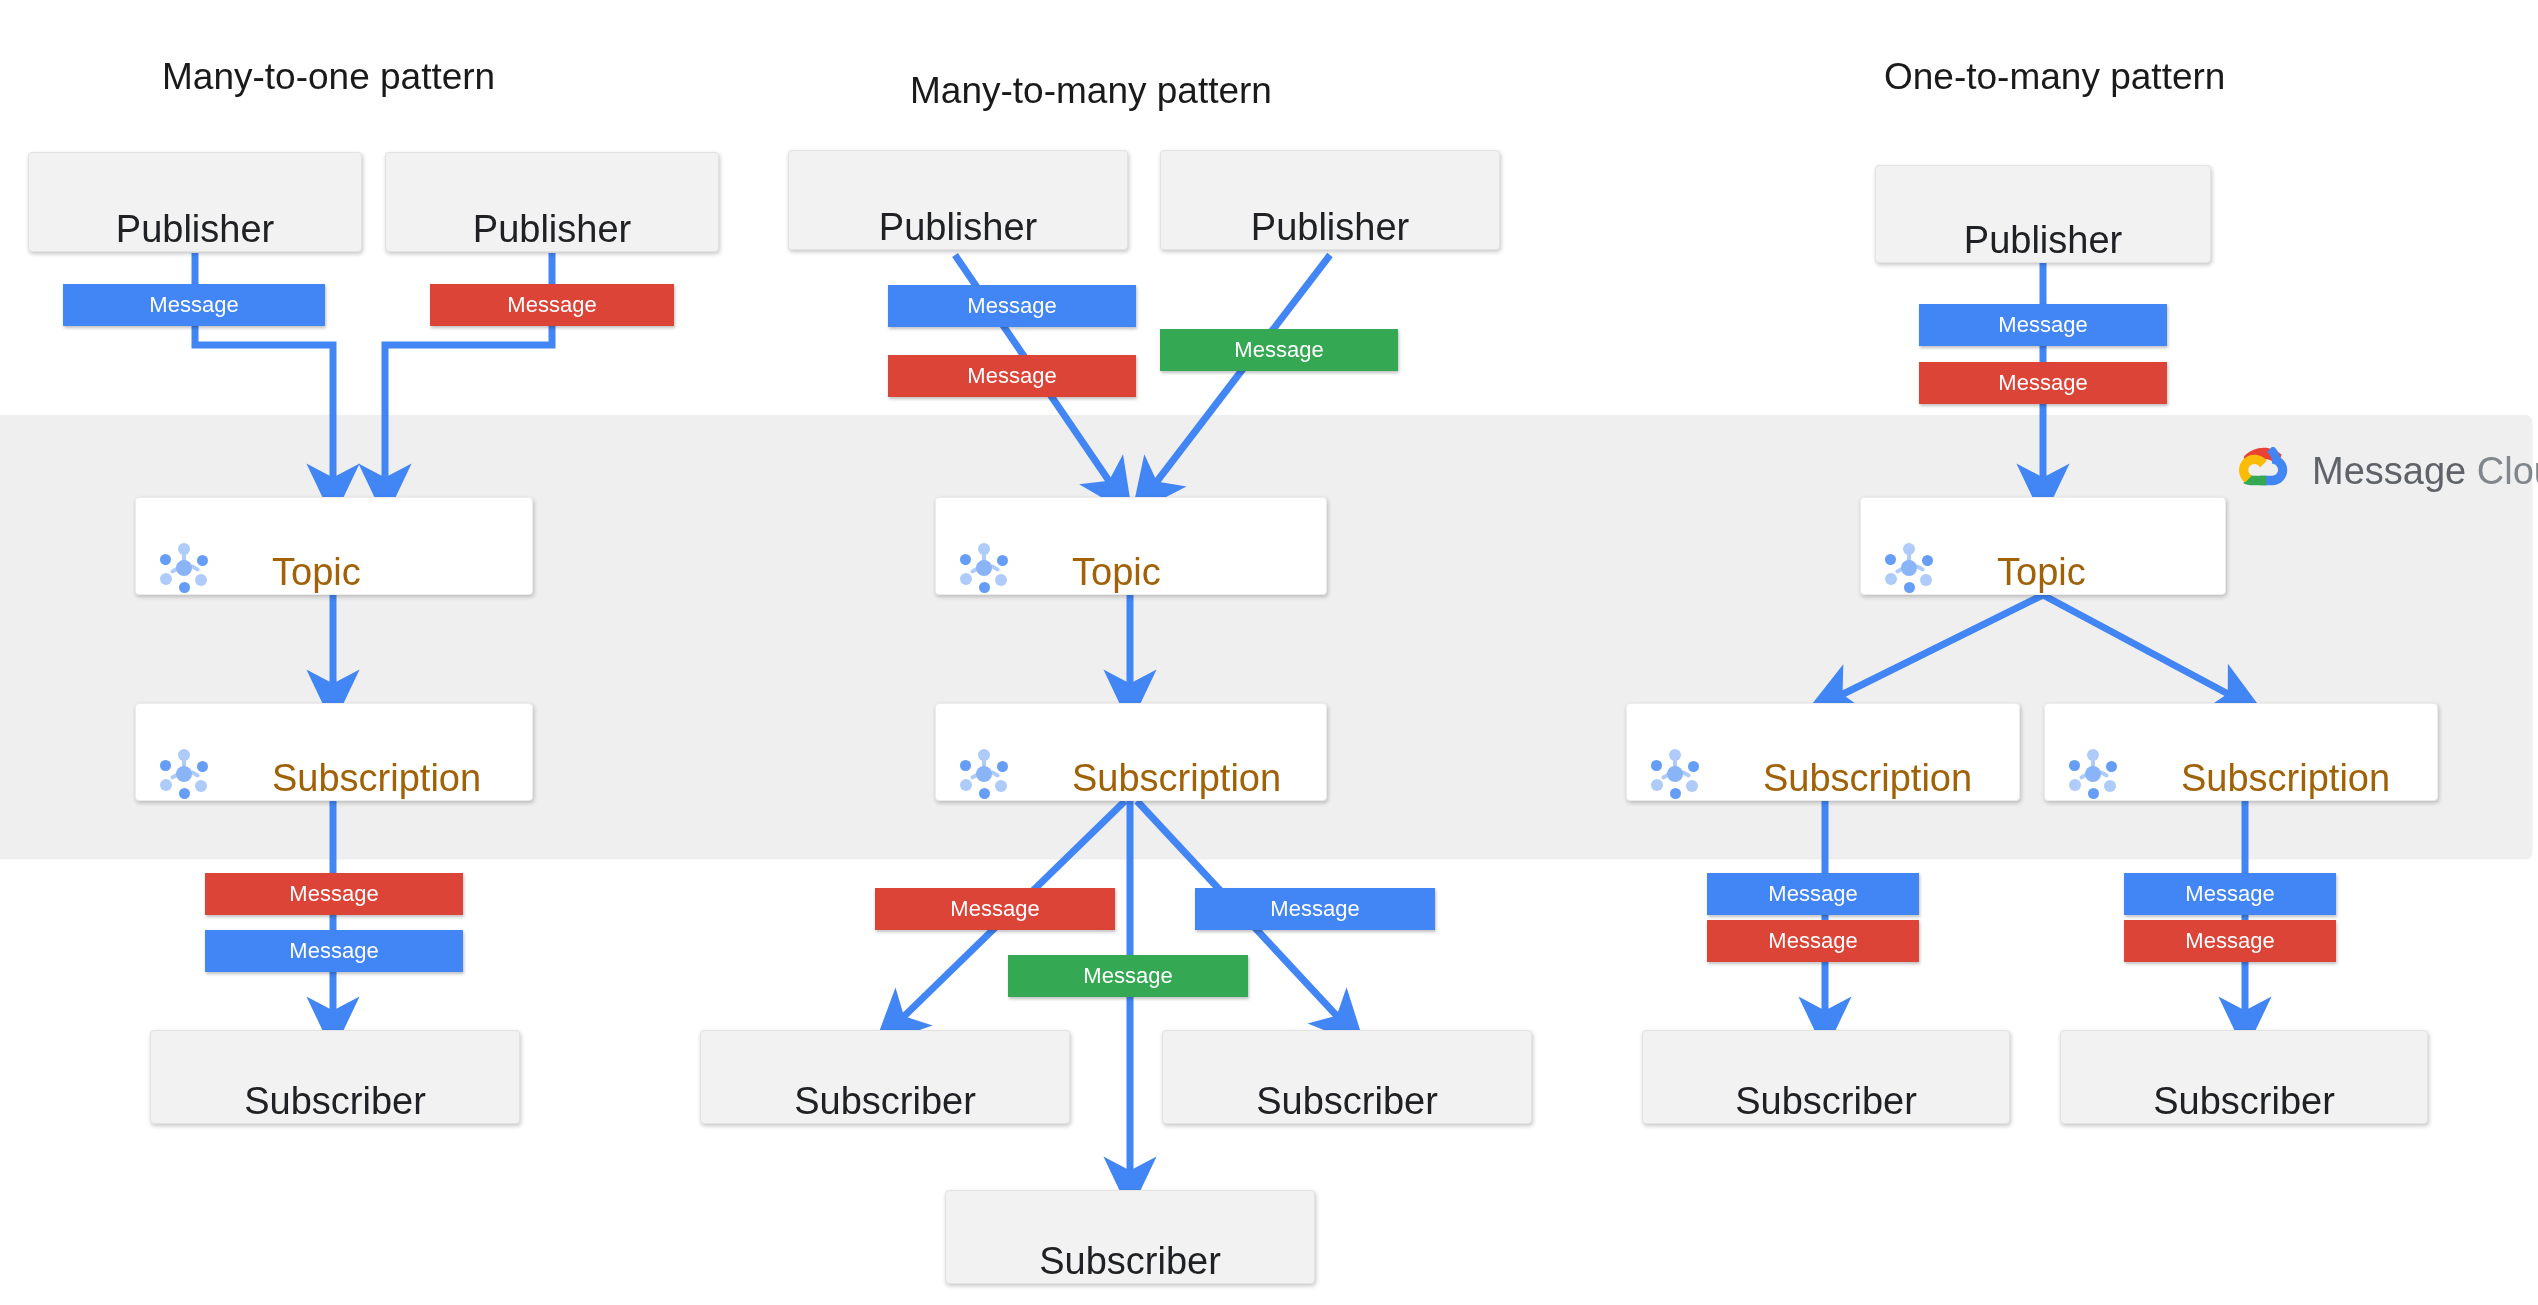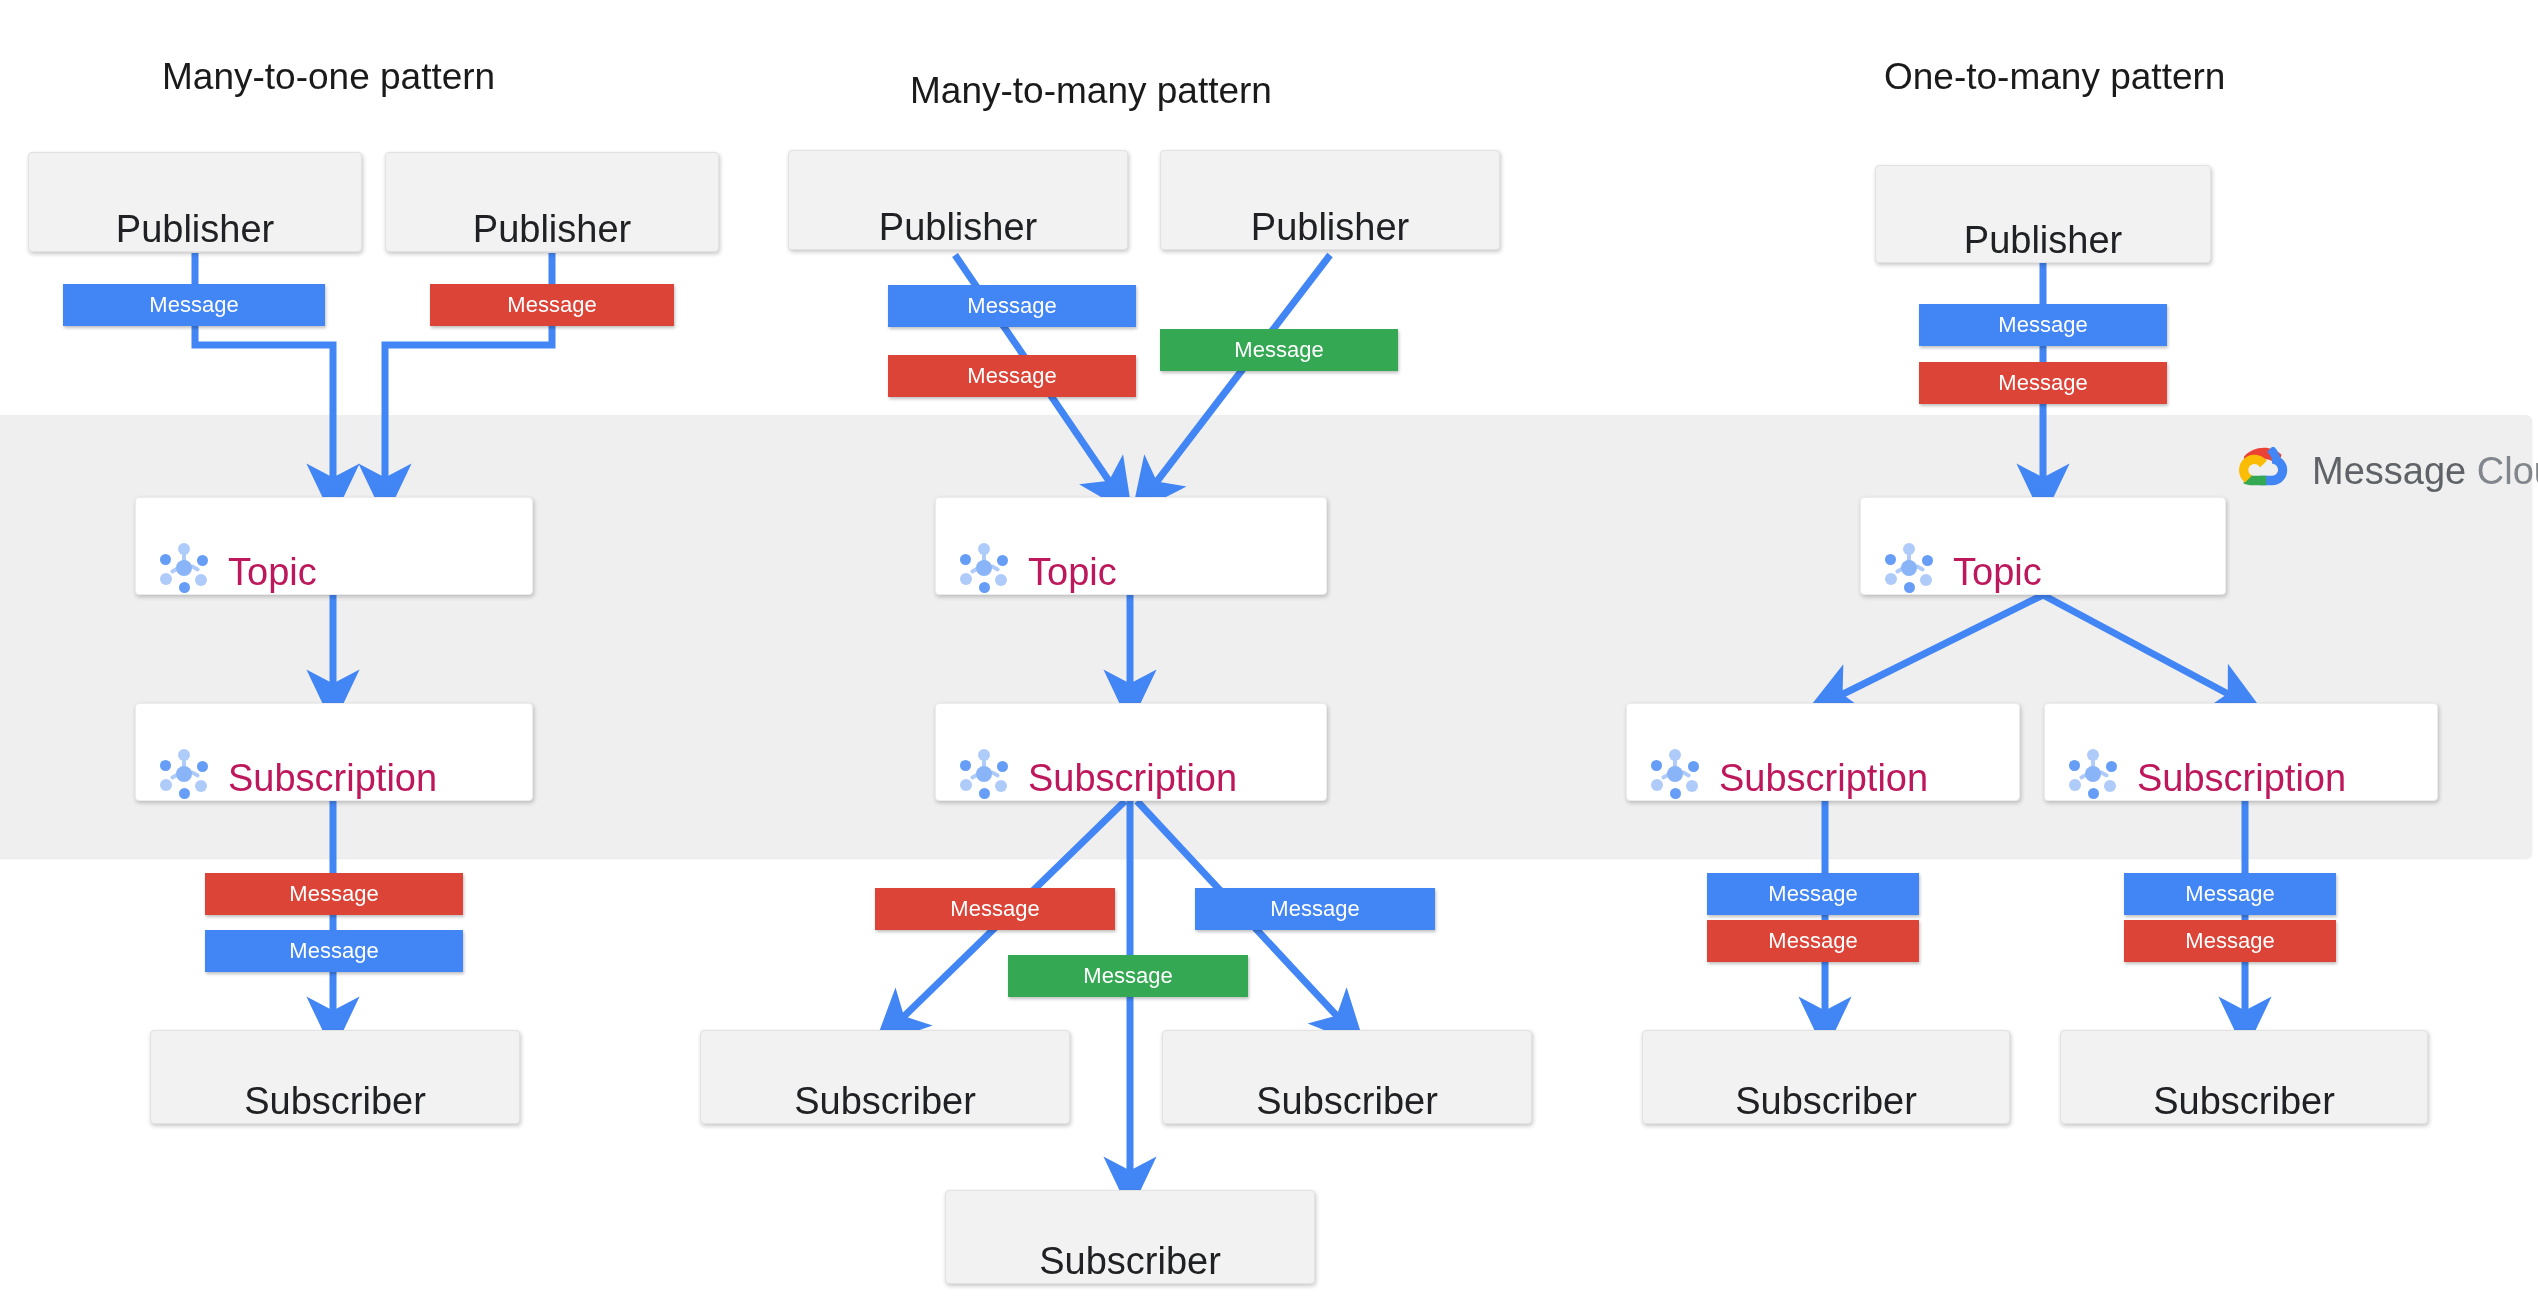--- a/index.html
+++ b/index.html
@@ -29,21 +29,22 @@
   .node .label{white-space:nowrap;}
 
   .node.gray{
     background:#F2F2F2;
     border:1px solid #E2E2E2;
     color:#202124;
   }
   .node.white{
     background:#FFFFFF;
     border:1px solid #ECECEC;
-    color:#be185d;
+    color:#a16207;
+    gap:44px;
   }
 
   .node.pub  .label,
   .node.sub  .label{font-size:38px;}
   .node.topicbox .label,
   .node.subsbox .label{font-size:38px;}
 
   
   .node.hasicon{justify-content:flex-start;padding-left:22px;}
   .node.hasicon .label{margin-left:18px;}

